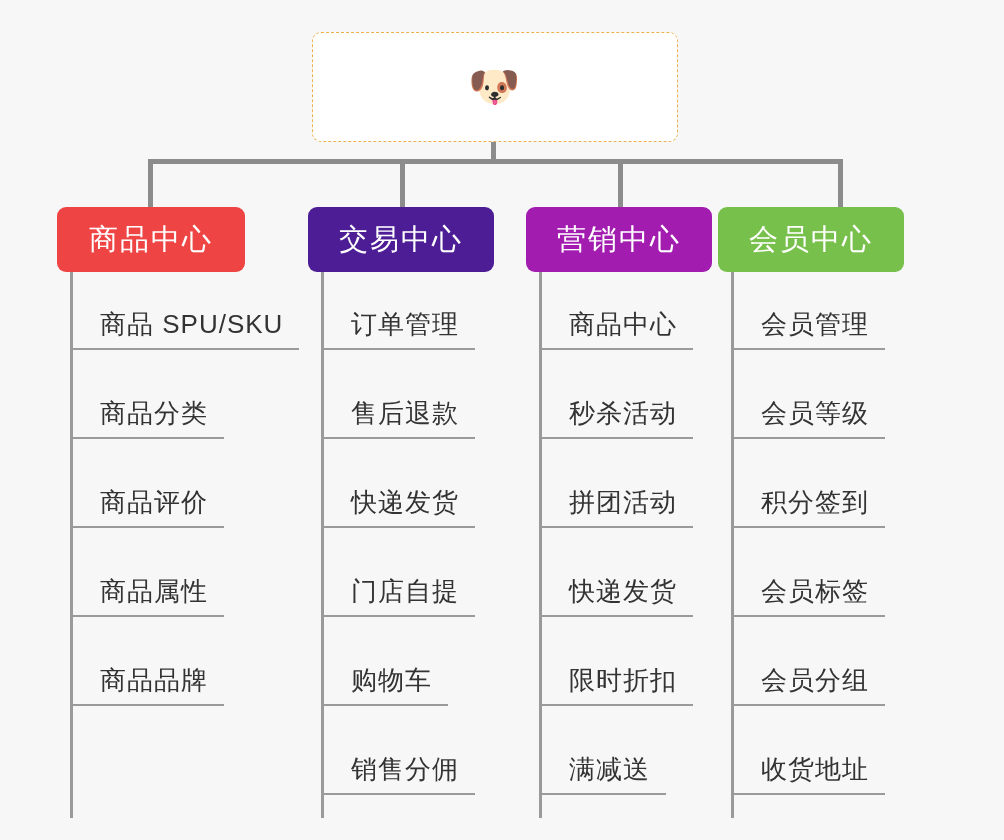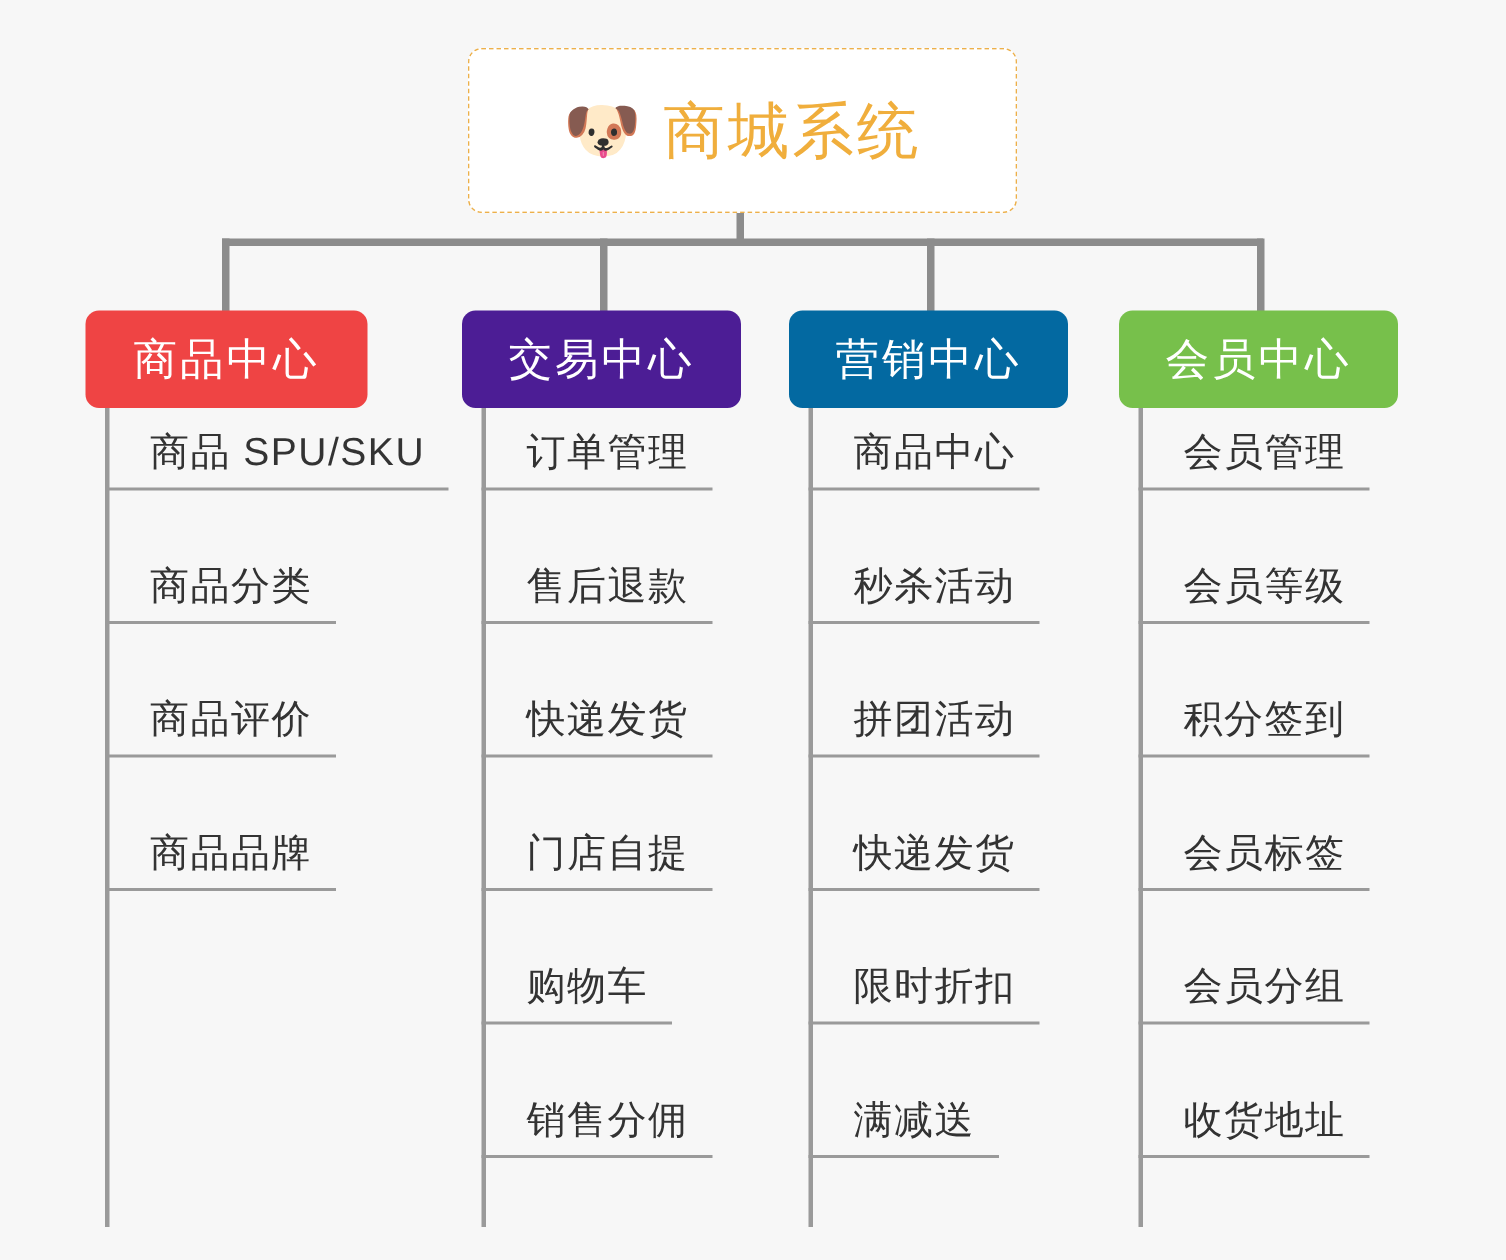--- a/index.html
+++ b/index.html
@@ -101,21 +101,21 @@
     position: absolute;
     left: 13px;
     top: 0;
     width: 3px;
     background: #9a9a9a;
   }
   .leaf-item {
     position: relative;
     height: 89px;
     display: flex;
-    align-items: flex-start;
+    align-items: center;
     padding-left: 13px;
     box-sizing: border-box;
   }
   .leaf-inner {
     display: inline-block;
     border-bottom: 2px solid #9a9a9a;
     padding: 0 16px 6px 30px;
     white-space: nowrap;
   }
   .leaf-label {
@@ -124,21 +124,20 @@
     letter-spacing: 1px;
   }
 </style>
 </head>
 <body>
 
 <div id="diagram">
 
   <div class="root-node">
     <span class="root-icon">🐶</span>
-    <span class="root-title">商城系统</span>
   </div>
 
   <div class="trunk-stem"></div>
   <div class="trunk-bar"></div>
   <div class="trunk-drop" id="drop-0" style="left: 148px;"></div>
   <div class="trunk-drop" id="drop-1" style="left: 400px;"></div>
   <div class="trunk-drop" id="drop-2" style="left: 618px;"></div>
   <div class="trunk-drop" id="drop-3" style="left: 838px;"></div>
 
   <div class="column" id="column-0" style="left: 57px; width: 188px;">
@@ -148,20 +147,23 @@
     <div class="leaf-item">
           <span class="leaf-inner"><span class="leaf-label">商品 SPU/SKU</span></span>
         </div>
         <div class="leaf-item">
           <span class="leaf-inner"><span class="leaf-label">商品分类</span></span>
         </div>
         <div class="leaf-item">
           <span class="leaf-inner"><span class="leaf-label">商品评价</span></span>
         </div>
         <div class="leaf-item">
+          <span class="leaf-inner"><span class="leaf-label">商品属性</span></span>
+        </div>
+        <div class="leaf-item">
           <span class="leaf-inner"><span class="leaf-label">商品品牌</span></span>
         </div>
       </div>
   </div>
 
   <div class="column" id="column-1" style="left: 308px; width: 186px;">
     <div class="cat-header" id="header-1" style="background: #4c1d95;">交易中心</div>
     <div class="leaf-list" id="leaves-1">
       <div class="leaf-spine" style="height: 546px;"></div>
     <div class="leaf-item">
@@ -179,21 +181,21 @@
         <div class="leaf-item">
           <span class="leaf-inner"><span class="leaf-label">购物车</span></span>
         </div>
         <div class="leaf-item">
           <span class="leaf-inner"><span class="leaf-label">销售分佣</span></span>
         </div>
       </div>
   </div>
 
   <div class="column" id="column-2" style="left: 526px; width: 186px;">
-    <div class="cat-header" id="header-2" style="background: #0369a1;">营销中心</div>
+    <div class="cat-header" id="header-2" style="background: #a21caf;">营销中心</div>
     <div class="leaf-list" id="leaves-2">
       <div class="leaf-spine" style="height: 546px;"></div>
     <div class="leaf-item">
           <span class="leaf-inner"><span class="leaf-label">商品中心</span></span>
         </div>
         <div class="leaf-item">
           <span class="leaf-inner"><span class="leaf-label">秒杀活动</span></span>
         </div>
         <div class="leaf-item">
           <span class="leaf-inner"><span class="leaf-label">拼团活动</span></span>
@@ -203,21 +205,21 @@
         </div>
         <div class="leaf-item">
           <span class="leaf-inner"><span class="leaf-label">限时折扣</span></span>
         </div>
         <div class="leaf-item">
           <span class="leaf-inner"><span class="leaf-label">满减送</span></span>
         </div>
       </div>
   </div>
 
-  <div class="column" id="column-3" style="left: 746px; width: 186px;">
+  <div class="column" id="column-3" style="left: 718px; width: 186px;">
     <div class="cat-header" id="header-3" style="background: rgb(119, 192, 75);">会员中心</div>
     <div class="leaf-list" id="leaves-3">
       <div class="leaf-spine" style="height: 546px;"></div>
     <div class="leaf-item">
           <span class="leaf-inner"><span class="leaf-label">会员管理</span></span>
         </div>
         <div class="leaf-item">
           <span class="leaf-inner"><span class="leaf-label">会员等级</span></span>
         </div>
         <div class="leaf-item">

